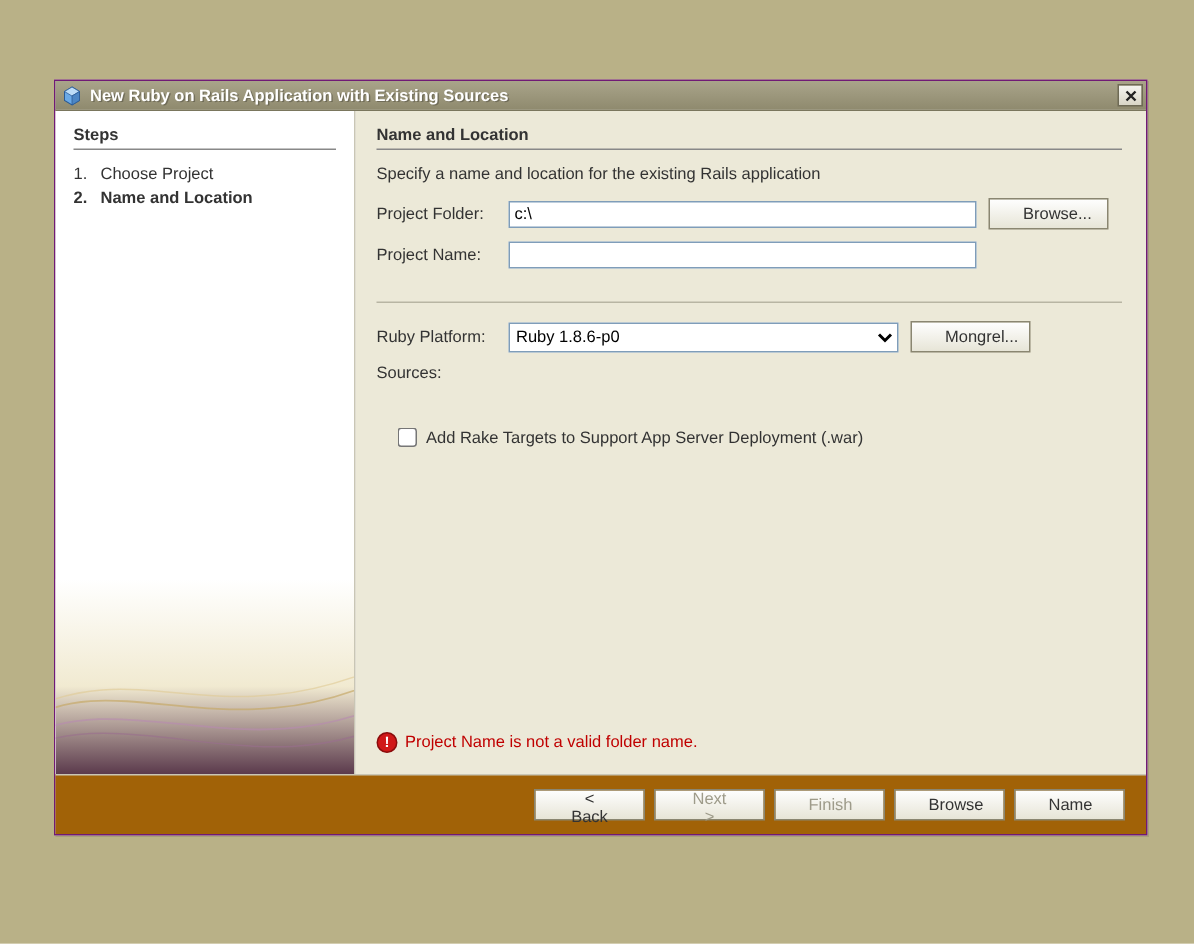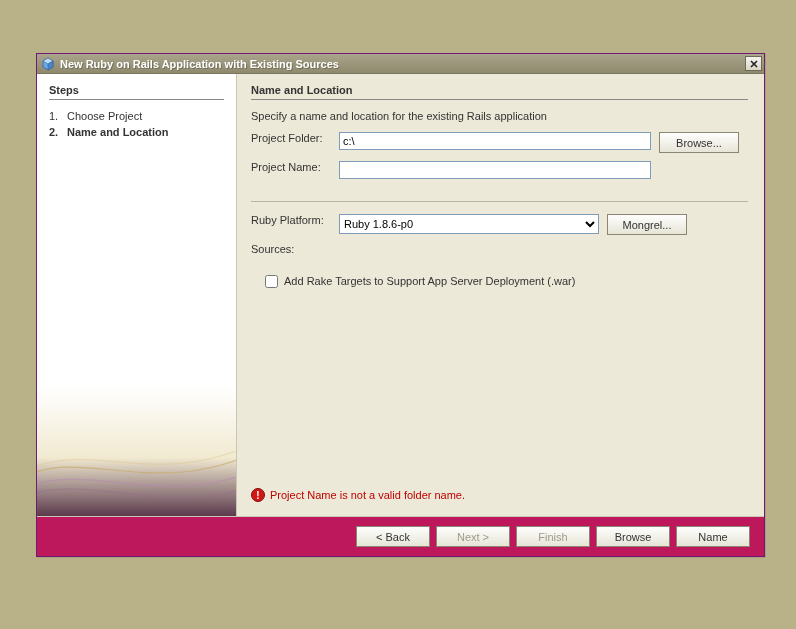--- a/index.html
+++ b/index.html
@@ -105,21 +105,21 @@
     padding-bottom: 3px;
     border-bottom: 1px solid #888;
     margin-bottom: 10px;
   }
   .desc {
     color: #333;
     margin-bottom: 10px;
   }
   .form-row {
     display: flex;
-    align-items: flex-start;
+    align-items: center;
     margin-bottom: 8px;
   }
   .form-row label {
     width: 88px;
     color: #333;
   }
   .form-row input[type="text"] {
     height: 18px;
     border: 1px solid #7f9db9;
     background: #fff;
@@ -135,39 +135,39 @@
     font-size: 11px;
   }
   .btn {
     height: 21px;
     background: linear-gradient(to bottom, #fefefe, #e7e5d7);
     border: 1px solid #8a8671;
     font-family: Tahoma, Arial, sans-serif;
     font-size: 11px;
     color: #333;
     cursor: pointer;
-    padding: 0 8px;
+    padding: 0 22px;
   }
   .btn:disabled {
     color: #9e9b8a;
     cursor: default;
   }
   .side-btn {
     width: 80px;
     margin-left: 8px;
   }
   .hr {
     border: none;
     border-top: 1px solid #b8b5a3;
     margin: 22px 0 12px 0;
   }
   .check-row {
-    margin-top: 20px;
-    display: flex;
-    align-items: flex-start;
+    margin-top: 30px;
+    display: flex;
+    align-items: center;
     margin-left: 14px;
   }
   .check-row input {
     margin-right: 6px;
     width: 13px; height: 13px;
   }
   .check-row label { color: #333; }
   .error-row {
     position: absolute;
     bottom: 14px;
@@ -186,21 +186,21 @@
     font-weight: bold;
     font-size: 10px;
     display: flex;
     align-items: center;
     justify-content: center;
     margin-right: 5px;
   }
   .buttonbar {
     height: 40px;
     border-top: 1px solid #c9c6b5;
-    background: #be185d;
+    background: #a16207;
     display: flex;
     align-items: center;
     justify-content: flex-end;
     padding-right: 14px;
     gap: 6px;
   }
   .buttonbar .btn {
     width: 74px;
   }
 </style>

